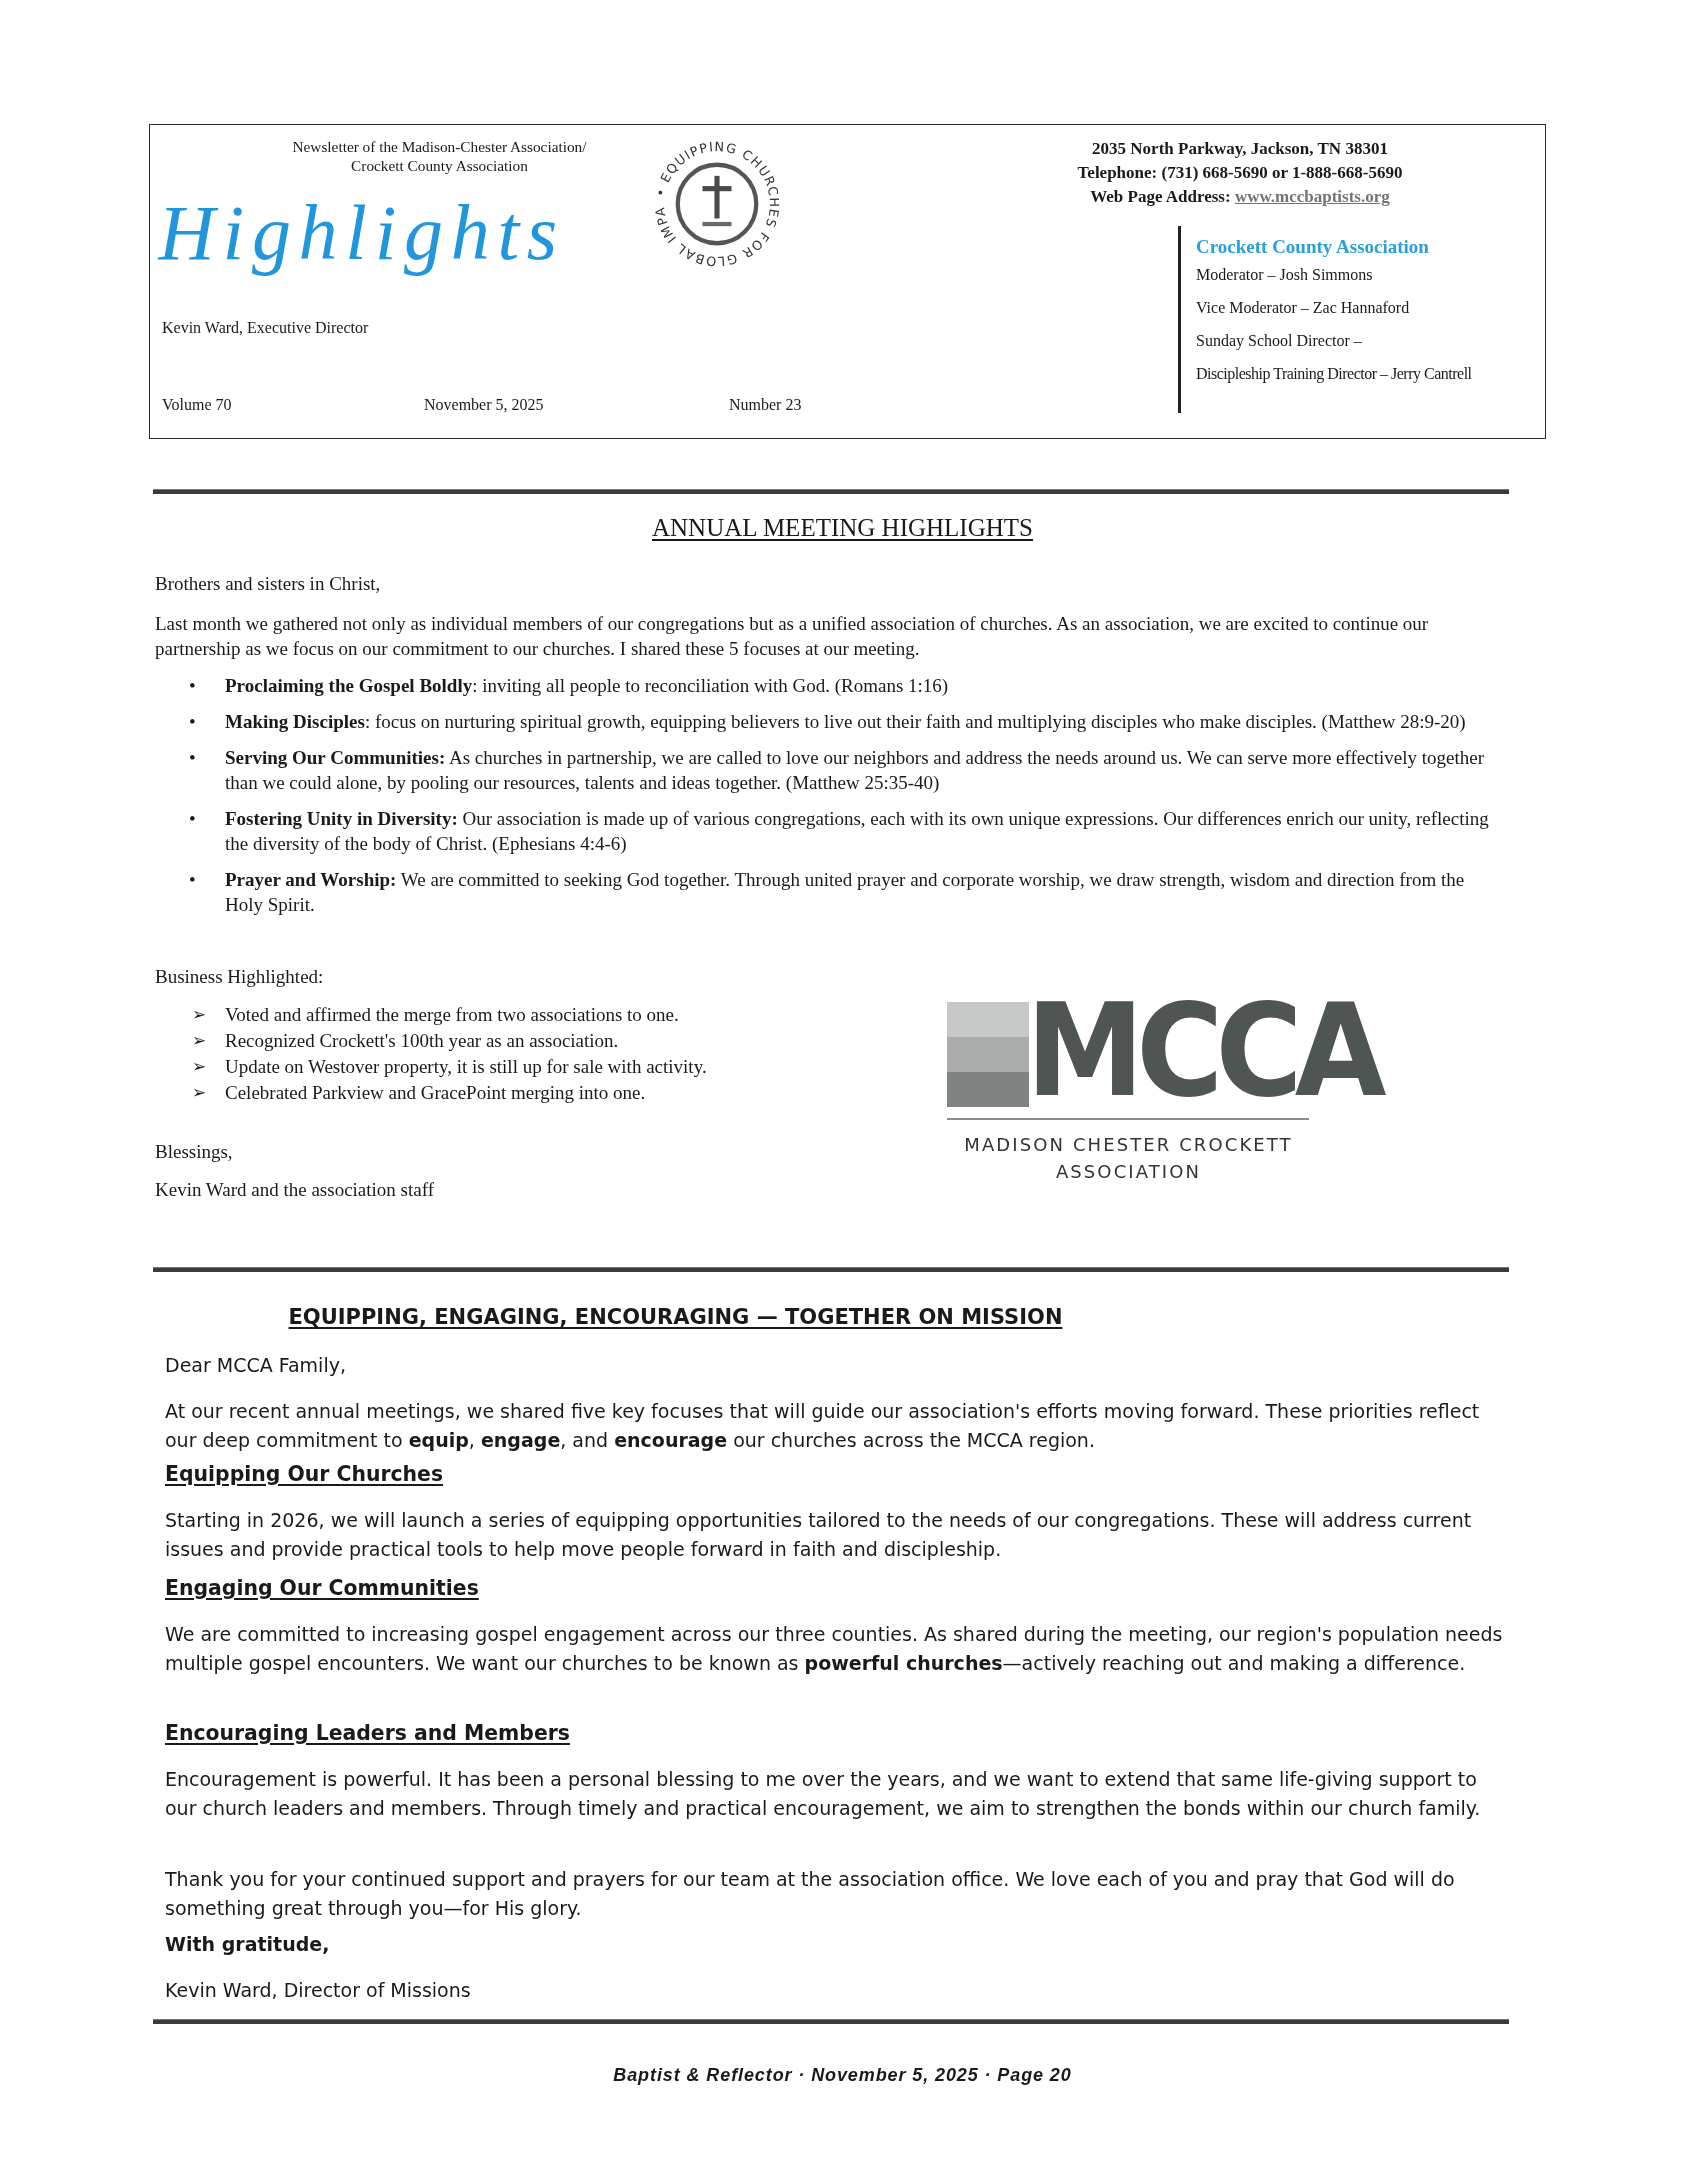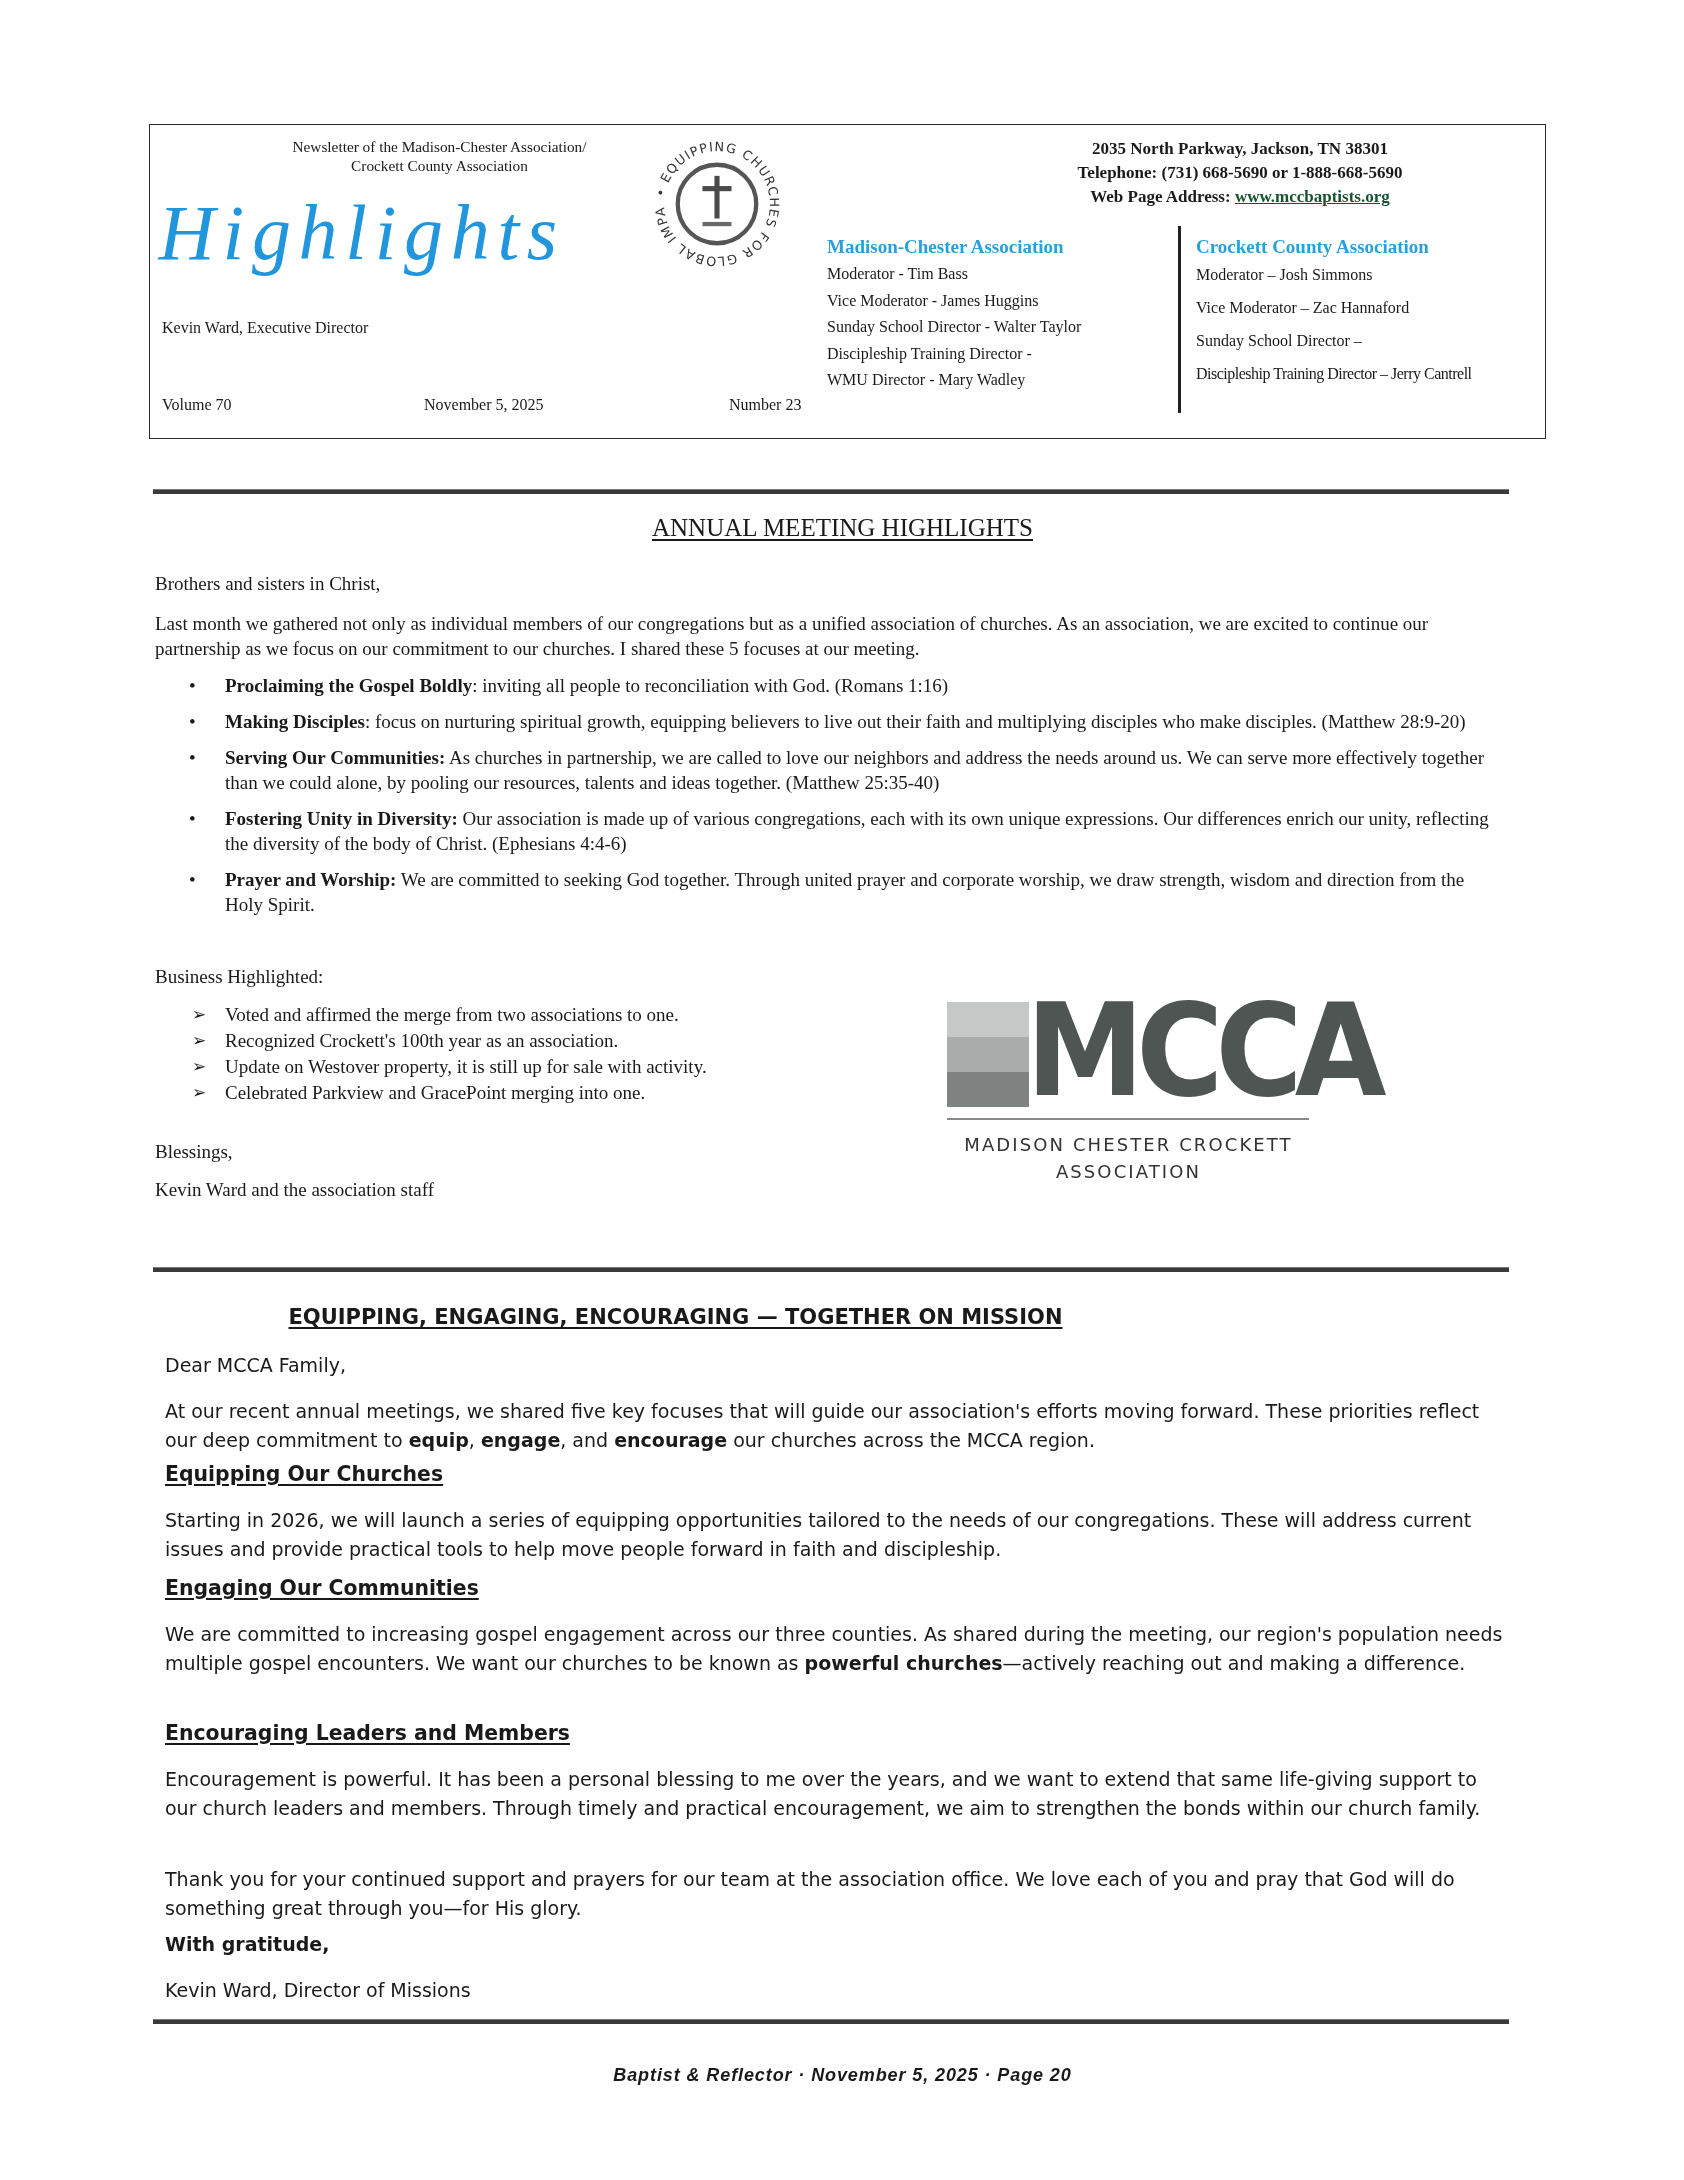--- a/index.html
+++ b/index.html
@@ -11,21 +11,21 @@
     .masthead { position: absolute; left: 149px; top: 124px; width: 1397px; height: 315px; border: 1.7px solid #2b2b2b; box-sizing: border-box; }
     .mh-subtitle { position: absolute; left: 68px; top: 12px; width: 443px; text-align: center; font-size: 15.3px; line-height: 19px; }
     .mh-title { position: absolute; left: 8.5px; top: 61px; font-size: 78px; font-style: italic; color: #2196dd; letter-spacing: 7.7px; line-height: 94px; }
     .mh-director { position: absolute; left: 12px; top: 194px; font-size: 16px; }
     .mh-volume { position: absolute; left: 12px; top: 271px; font-size: 16px; }
     .mh-date { position: absolute; left: 274px; top: 271px; font-size: 16px; }
     .mh-number { position: absolute; left: 579px; top: 271px; font-size: 16px; }
     .seal { position: absolute; left: 503px; top: 15.3px; width: 128px; height: 128px; }
 
     .mh-contact { position: absolute; left: 792px; top: 12px; width: 596px; text-align: center; font-size: 17px; line-height: 24px; font-weight: bold; }
-    .mh-contact a { color: #14532d; }
+    .mh-contact a { color: #737373; }
 
     .assoc { position: absolute; top: 111px; font-size: 16px; }
     .assoc-mc { left: 677px; width: 349px; }
     .assoc-cc { left: 1046px; width: 349px; }
     .assoc-head { color: #2b9fd8; font-weight: bold; font-size: 19px; margin-bottom: 3.4px; }
     .assoc-mc .assoc-row { line-height: 26.4px; }
     .assoc-cc .assoc-row { line-height: 33px; }
     .assoc-cc .assoc-head { margin-bottom: 0; }
     .assoc-divider { position: absolute; left: 1028px; top: 101px; width: 2.6px; height: 187px; background: #222; }
 
@@ -95,28 +95,20 @@
       <textPath href="#ringpath" startOffset="2%">• EQUIPPING CHURCHES FOR GLOBAL IMPACT</textPath>
     </text>
   </svg>
 
   <div class="mh-contact">
     <div>2035 North Parkway, Jackson, TN 38301</div>
     <div>Telephone: (731) 668-5690 or 1-888-668-5690</div>
     <div><span>Web Page Address: </span><a href="#">www.mccbaptists.org</a></div>
   </div>
 
-  <div class="assoc assoc-mc">
-    <div class="assoc-head">Madison-Chester Association</div>
-    <div class="assoc-row">Moderator - Tim Bass</div>
-    <div class="assoc-row">Vice Moderator - James Huggins</div>
-    <div class="assoc-row">Sunday School Director - Walter Taylor</div>
-    <div class="assoc-row">Discipleship Training Director -</div>
-    <div class="assoc-row">WMU Director - Mary Wadley</div>
-  </div>
   <div class="assoc-divider"></div>
   <div class="assoc assoc-cc">
     <div class="assoc-head">Crockett County Association</div>
     <div class="assoc-row">Moderator – Josh Simmons</div>
     <div class="assoc-row">Vice Moderator – Zac Hannaford</div>
     <div class="assoc-row">Sunday School Director –</div>
     <div class="assoc-row" style="letter-spacing:-0.5px;">Discipleship Training Director – Jerry Cantrell</div>
   </div>
 </div>
 

